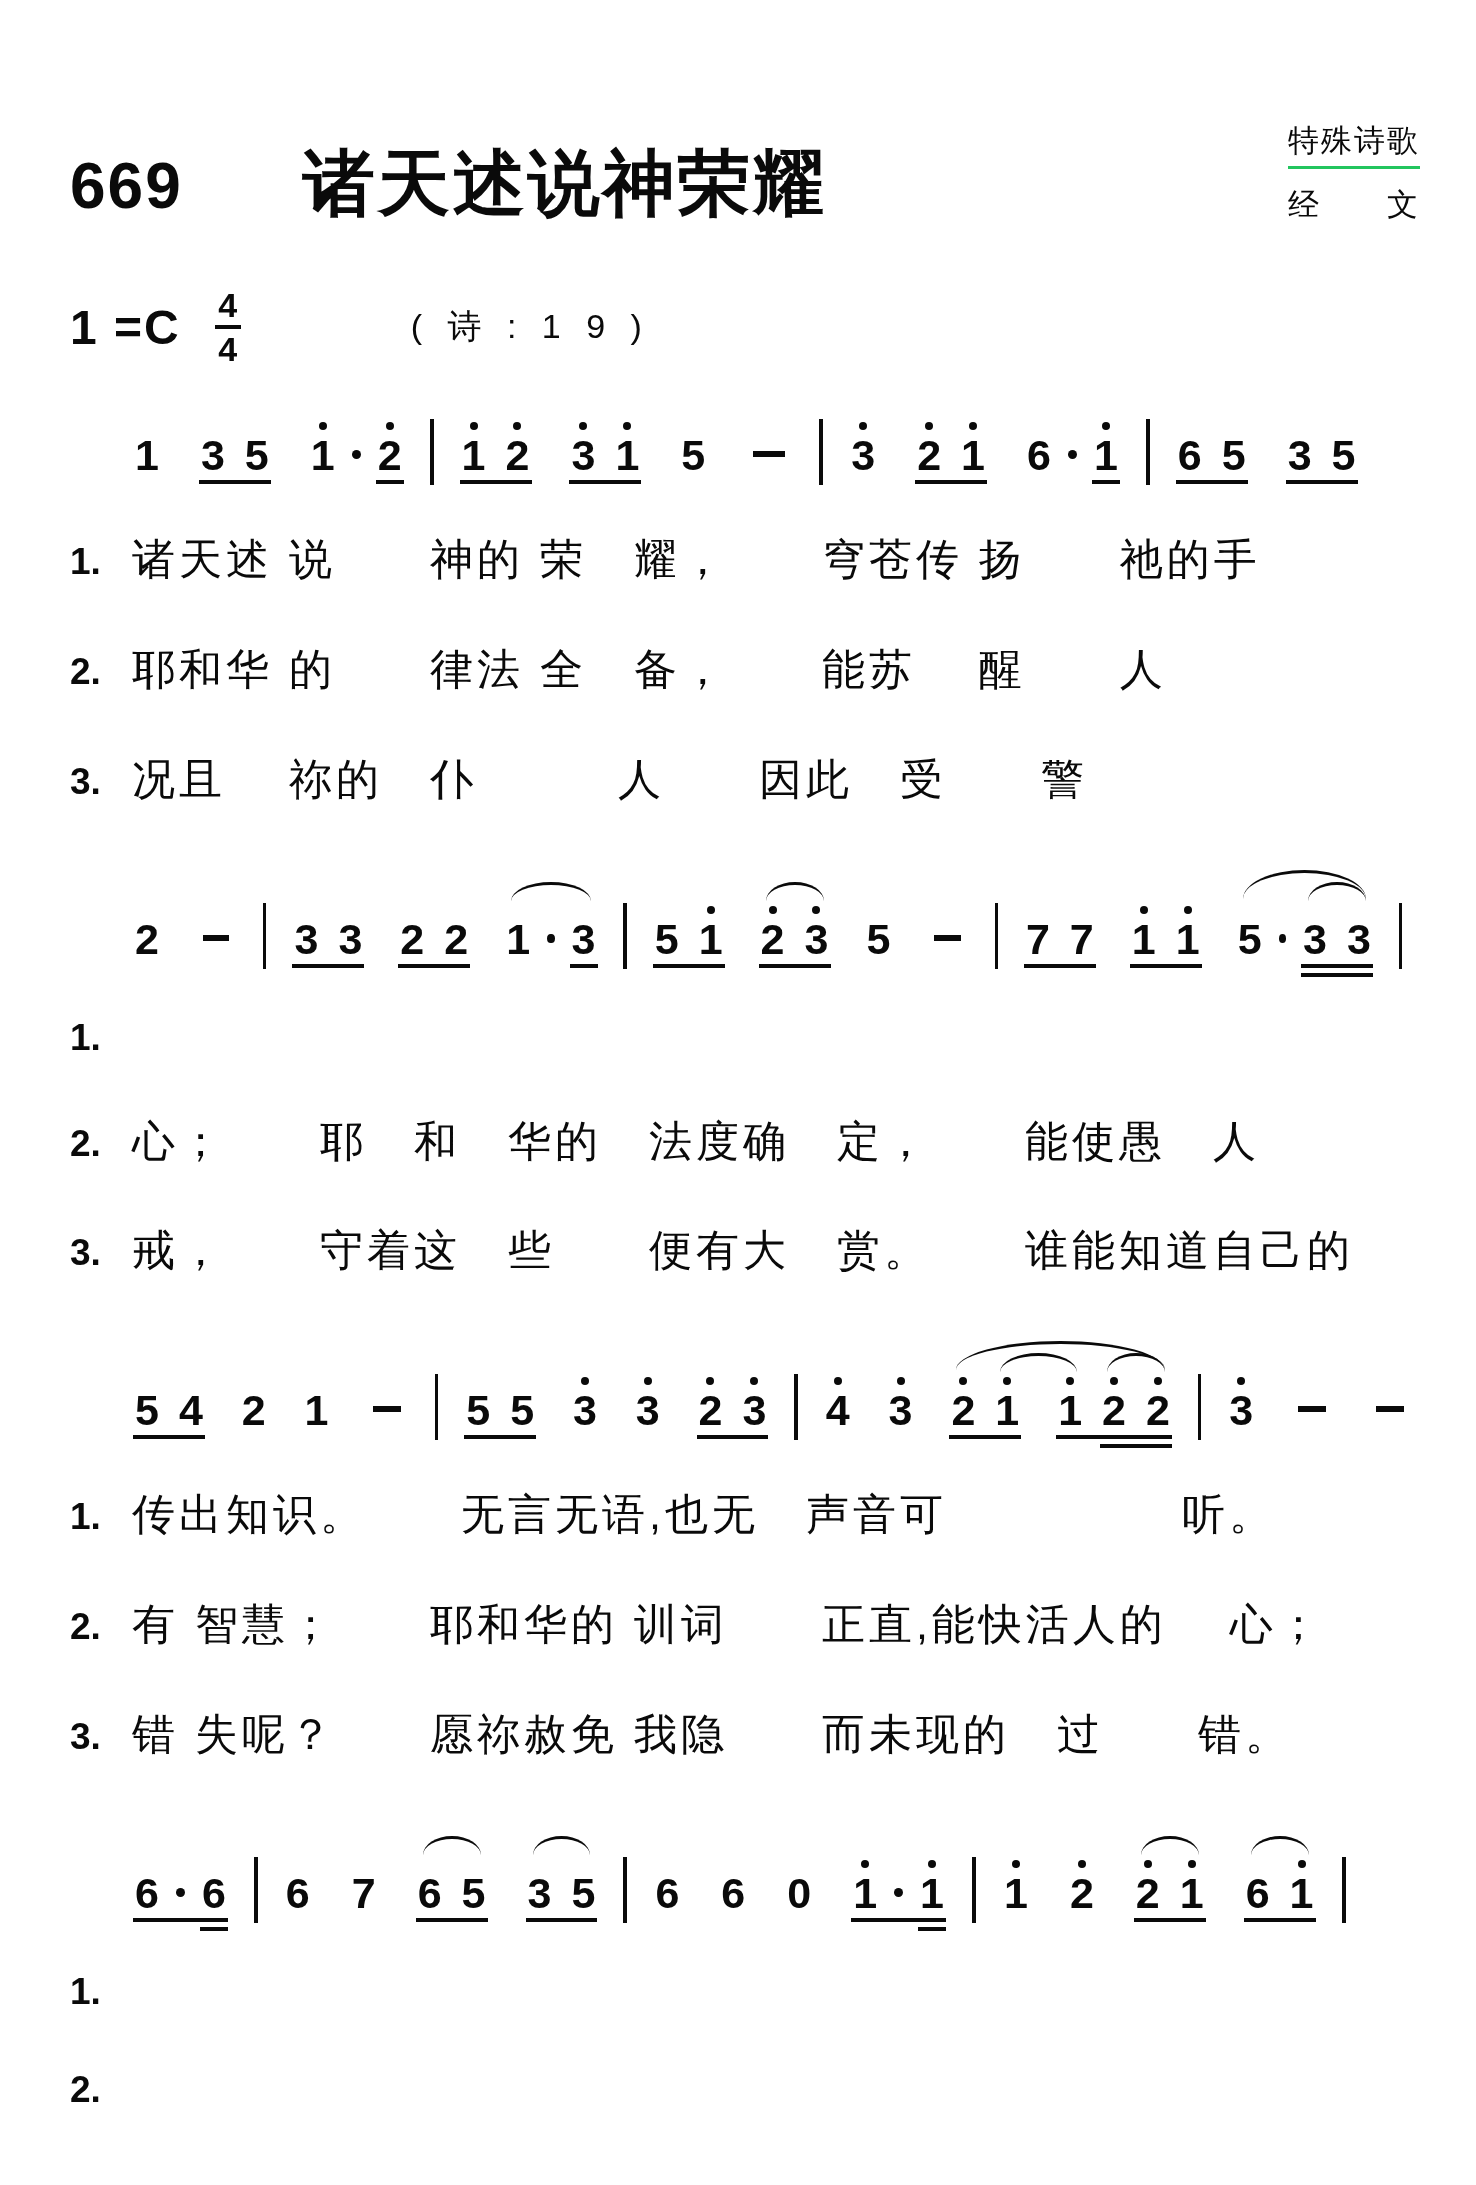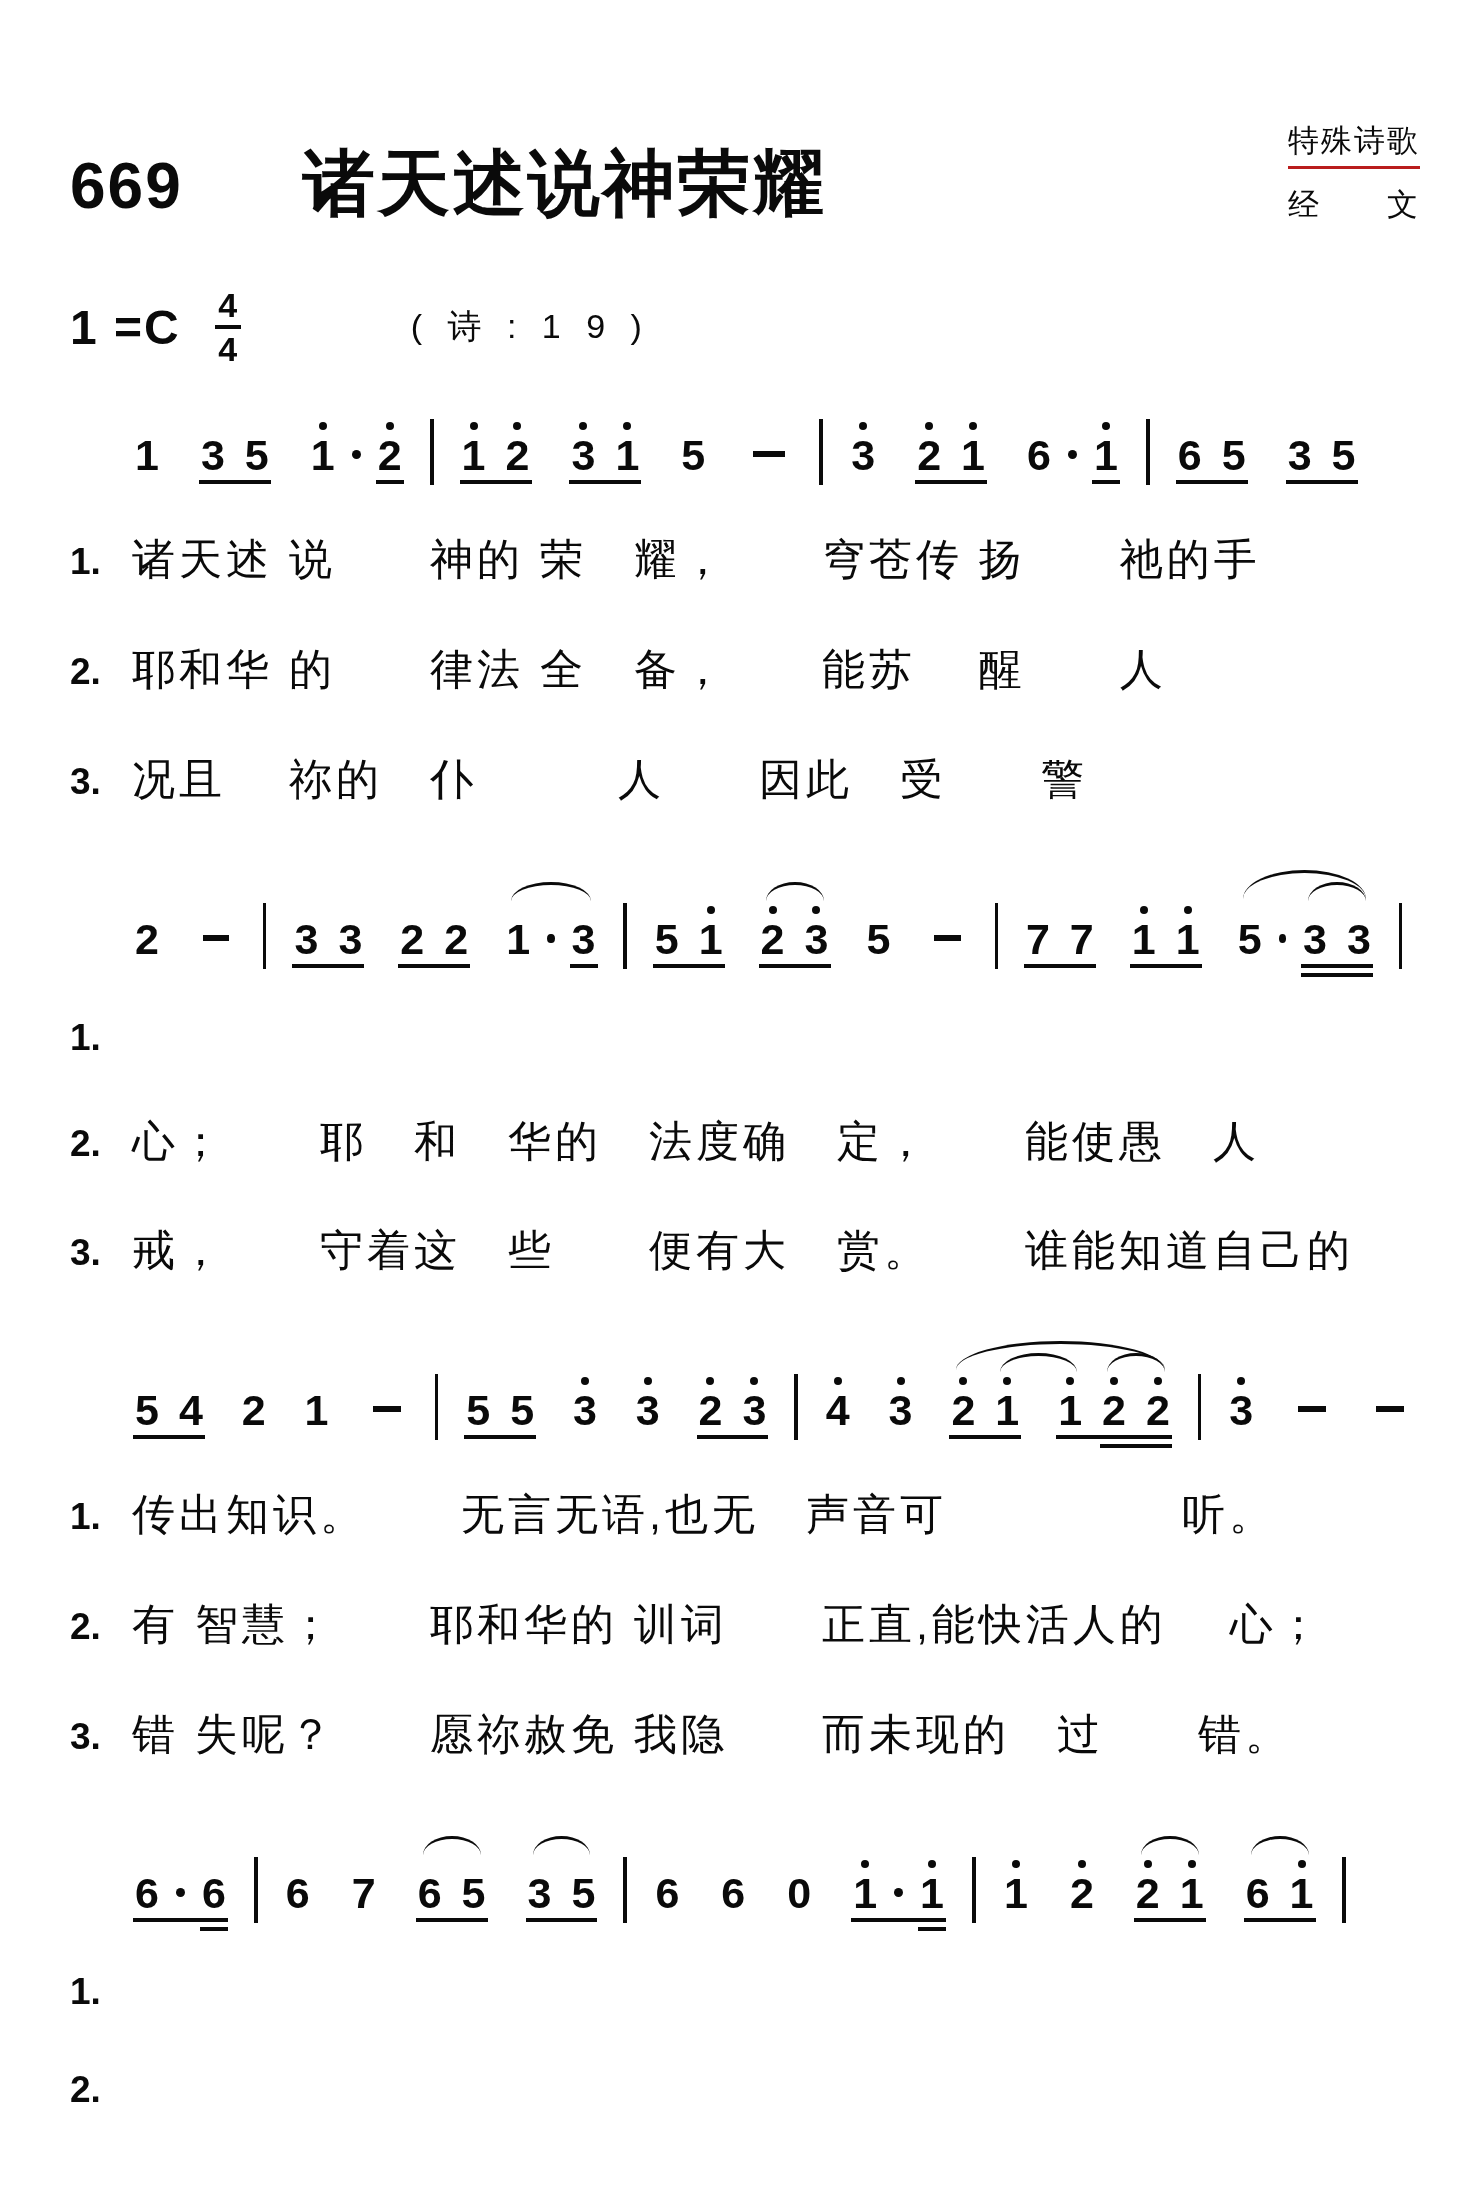--- a/index.html
+++ b/index.html
@@ -6,21 +6,21 @@
   body{
     width:1476px;height:2185px;overflow:hidden;
     font-family:"Liberation Sans","DejaVu Sans",sans-serif;
     box-sizing:border-box;padding:70px 56px 20px 70px;
   }
   
   .header{display:flex;align-items:flex-end;}
   .hymn-number{font-size:64px;font-weight:bold;letter-spacing:2px;margin-top:14px;}
   .page-title{font-size:72px;font-weight:bold;letter-spacing:3px;margin-left:120px;line-height:1.1;}
   .category{margin-left:auto;margin-top:52px;font-size:31px;line-height:1.2;text-align:center;}
-  .cat-top{display:block;border-bottom:3px solid #b91c1c;padding-bottom:7px;letter-spacing:2px;white-space:pre;}
+  .cat-top{display:block;border-bottom:3px solid #22c55e;padding-bottom:7px;letter-spacing:2px;white-space:pre;}
   .cat-bottom{display:block;margin-top:17px;white-space:pre;letter-spacing:2px;}
   
   .keyline{display:flex;align-items:center;margin-top:58px;height:92px;}
   .key-signature{font-size:48px;font-weight:bold;letter-spacing:2px;}
   .meter{display:inline-flex;flex-direction:column;align-items:center;margin-left:34px;font-weight:bold;font-size:34px;line-height:1;}
   .meter .bar-line{width:26px;height:4px;background:#0a0a0a;margin:3px 0;}
   .scripture{font-size:34px;letter-spacing:8px;margin-left:170px;white-space:pre;}
   
   .mline{position:relative;display:flex;align-items:flex-end;margin:6px 0 26px 55px;padding:40px 0 30px 0;}
   .note{display:inline-flex;flex-direction:column;align-items:center;margin:0 10px;}

